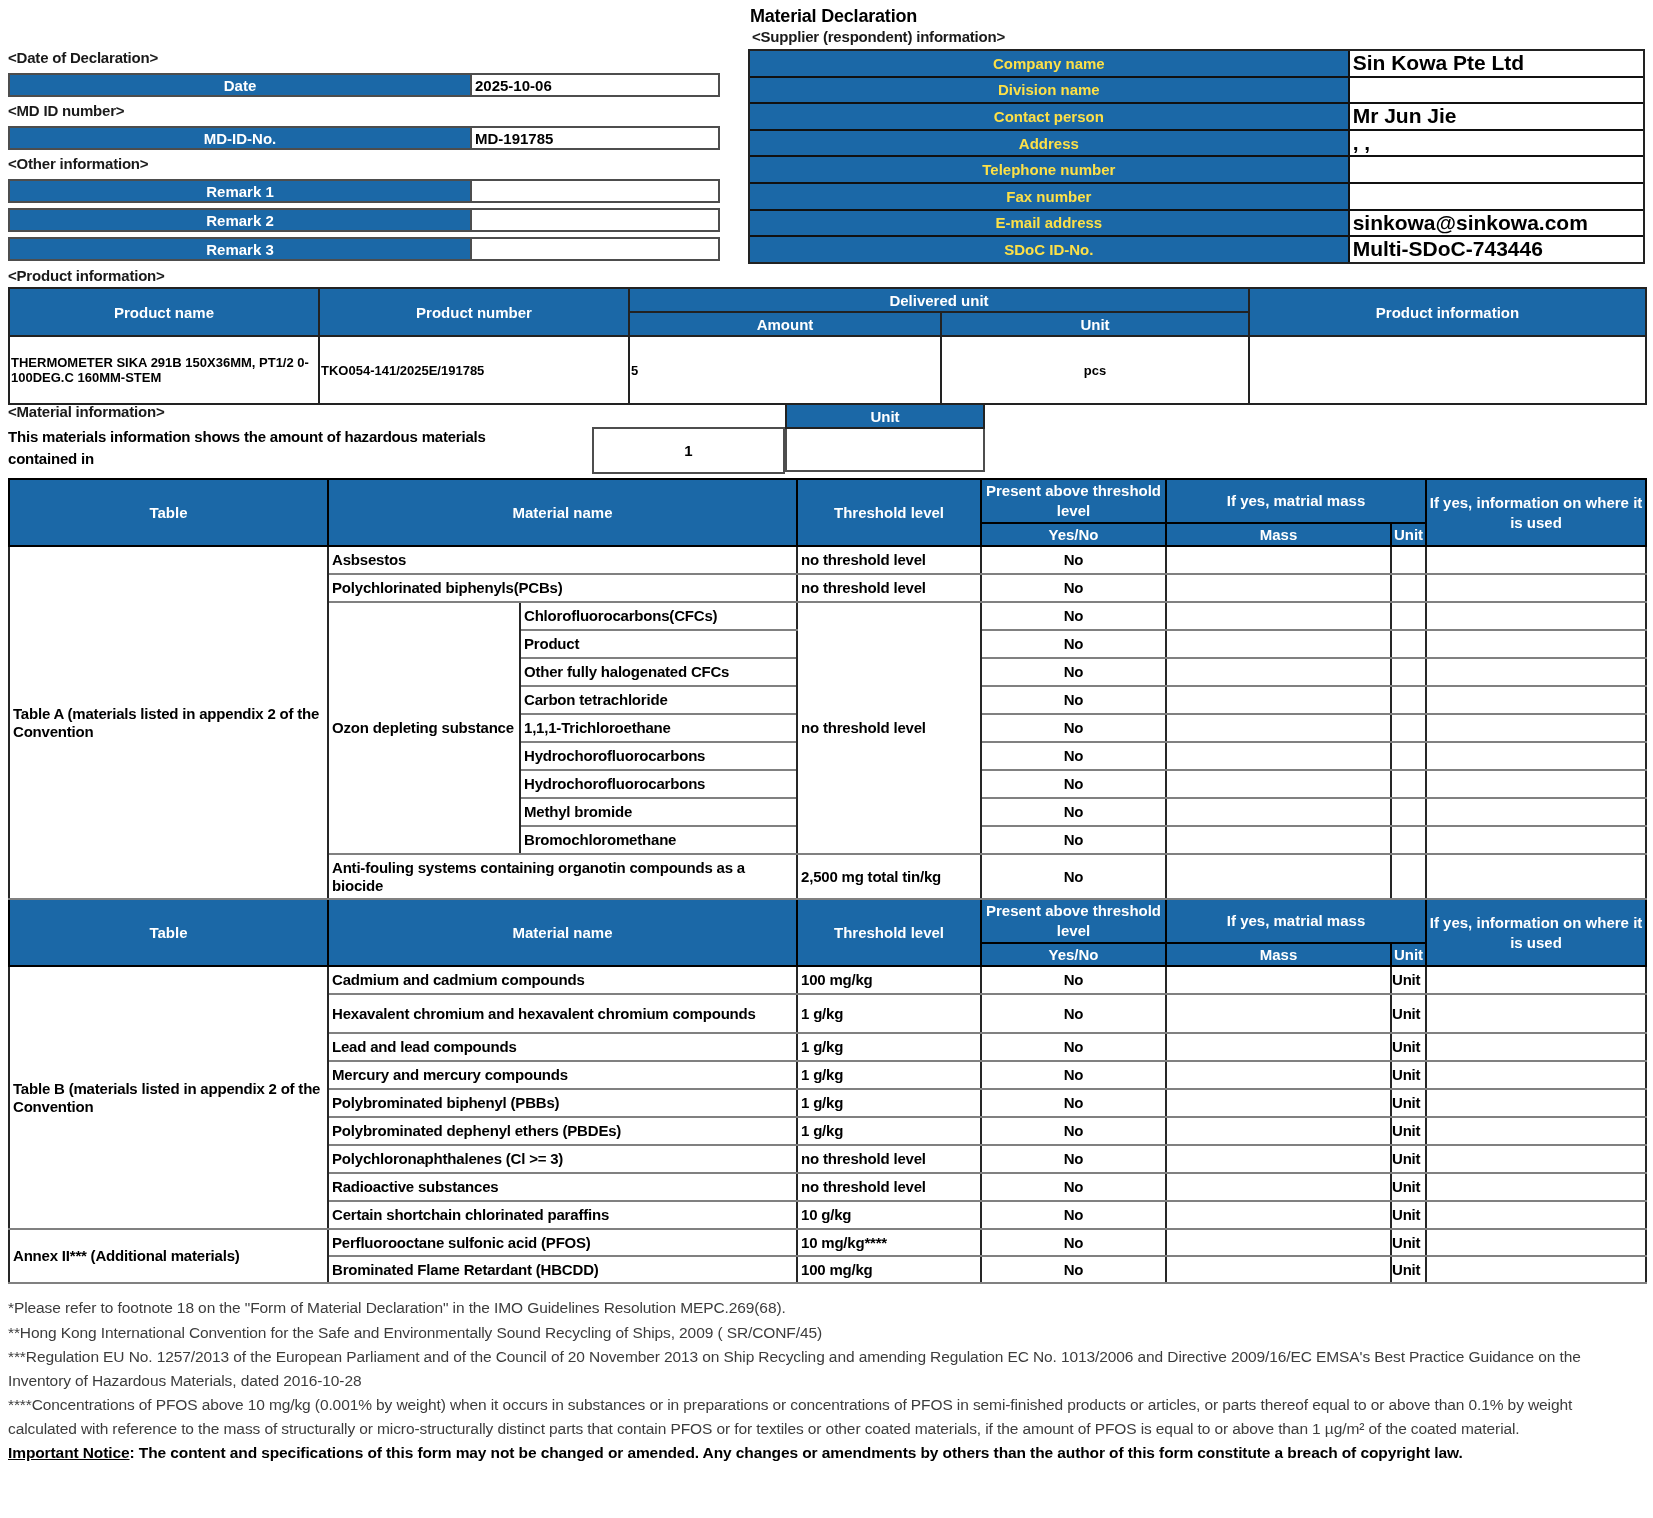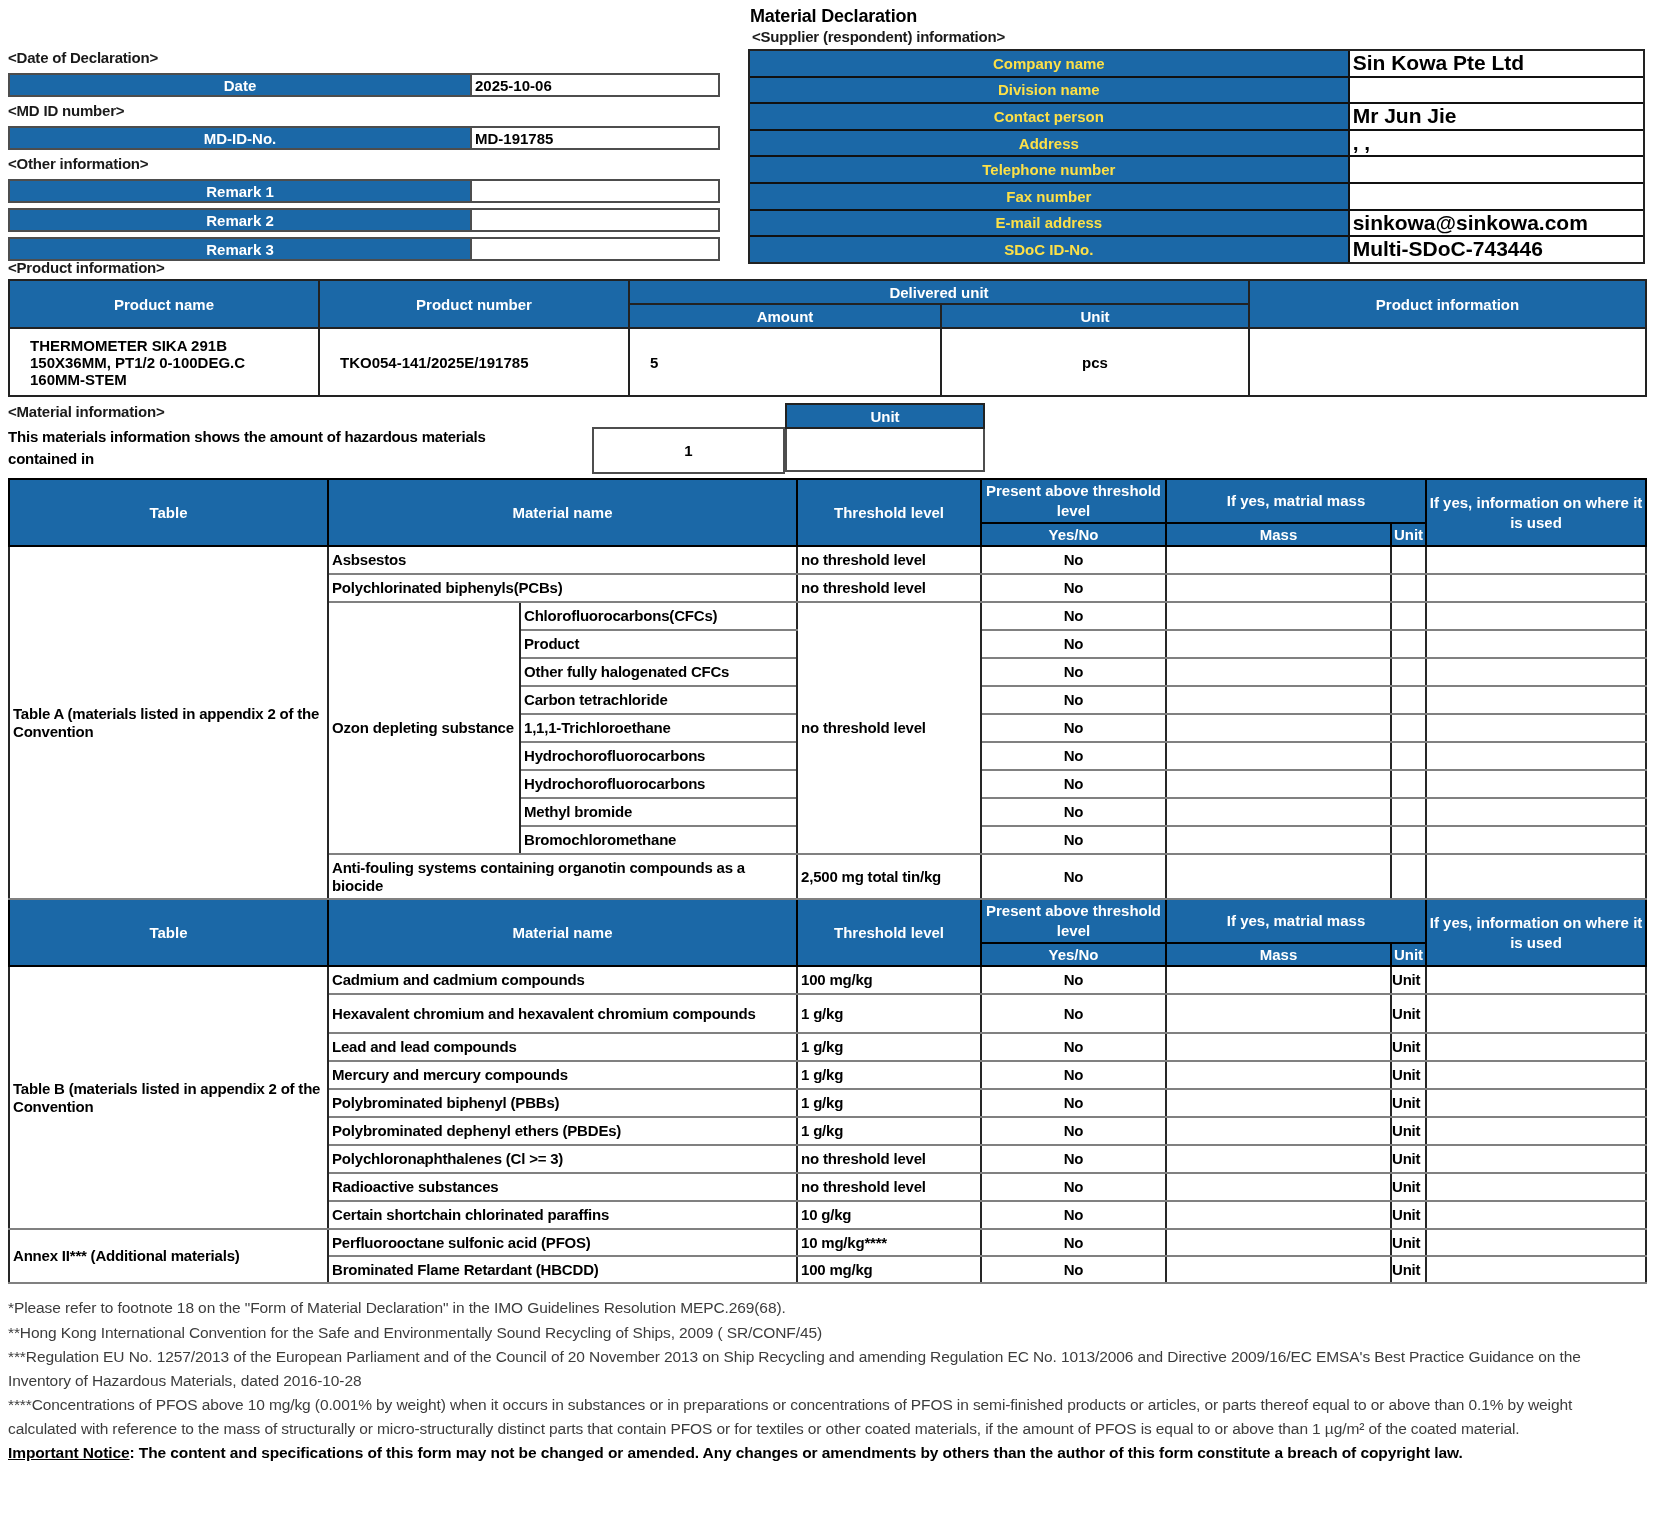--- a/index.html
+++ b/index.html
@@ -33,26 +33,26 @@
   .stable{border:2px solid #222;}
   .srow{display:flex;height:24.6px;border-bottom:2px solid #111;}
   .srow:last-child{border-bottom:none;}
   .srow .k{width:601px;background:var(--blue);color:#fde047;font-weight:bold;font-size:15px;
            display:flex;align-items:center;justify-content:center;}
   .srow .v{width:292px;border-left:2px solid #111;background:#fff;font-weight:bold;font-size:21px;color:#000;
            display:flex;align-items:center;padding-left:3px;overflow:hidden;white-space:nowrap;}
 
   
   .product{position:absolute;left:8px;top:259px;width:1637px;}
-  .product .sec-label{margin-bottom:3px;}
+  .product .sec-label{margin-bottom:3px;margin-top:8px;}
   table.ptable{border-collapse:collapse;table-layout:fixed;width:1637px;}
   table.ptable th{background:var(--blue);color:#fff;font-weight:bold;font-size:15px;
                   border:2px solid #222;padding:0 2px;}
-  table.ptable td{border:2px solid #222;font-weight:bold;font-size:15px;color:#000;
-                  padding:1px 20px;vertical-align:middle;overflow:hidden;}
+  table.ptable td{border:2px solid #222;font-weight:bold;font-size:13px;color:#000;
+                  padding:1px 1px;vertical-align:middle;overflow:hidden;}
   .ph1{height:24px;} .ph2{height:24px;} .pbody{height:68px;}
   td.center{text-align:center;}
 
   
   .matinfo{position:absolute;left:8px;top:400px;width:1637px;height:76px;}
   .matinfo .sec-label{position:absolute;left:0;top:3px;}
   .matinfo .desc{position:absolute;left:0;top:26px;width:540px;font-size:15px;font-weight:bold;
                  color:#000;line-height:22px;letter-spacing:-0.2px;}
   .matinfo .amt{position:absolute;left:584px;top:27px;width:189px;height:43px;border:2px solid var(--boxborder);
                 display:flex;align-items:center;justify-content:center;font-weight:bold;font-size:15px;color:#000;}

